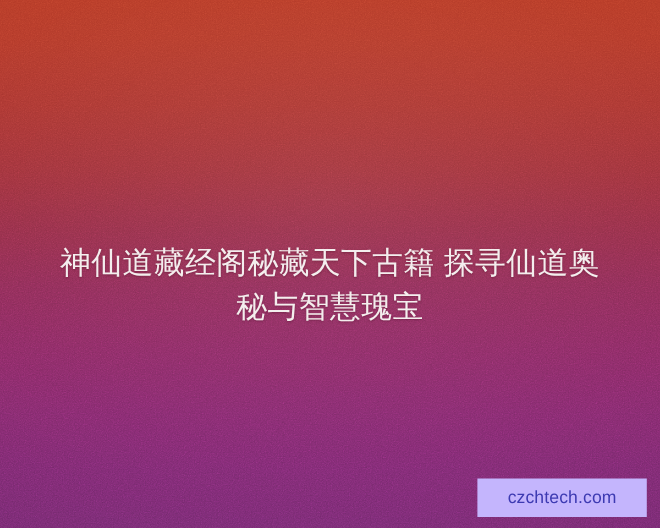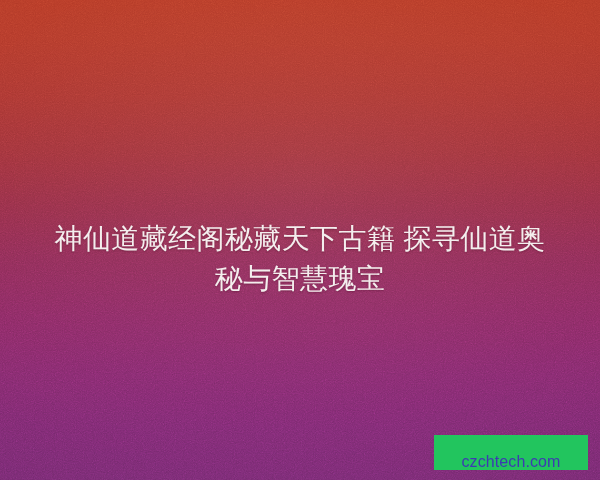--- a/index.html
+++ b/index.html
@@ -75,23 +75,23 @@
     text-shadow: 0 1px 2px rgba(60, 10, 25, 0.35);
   }
 
   
   #watermark-badge {
     position: absolute;
     left: 434px;
     top: 435px;
     width: 154px;
     height: 35px;
-    background: #22c55e;
+    background: #c4b5fd;
     display: flex;
-    align-items: flex-end;
+    align-items: center;
     justify-content: center;
   }
 
   #watermark-text {
     color: #3d3ab2;
     font-size: 16px;
     line-height: 16px;
     letter-spacing: 0.1px;
     font-weight: 400;
     white-space: nowrap;

